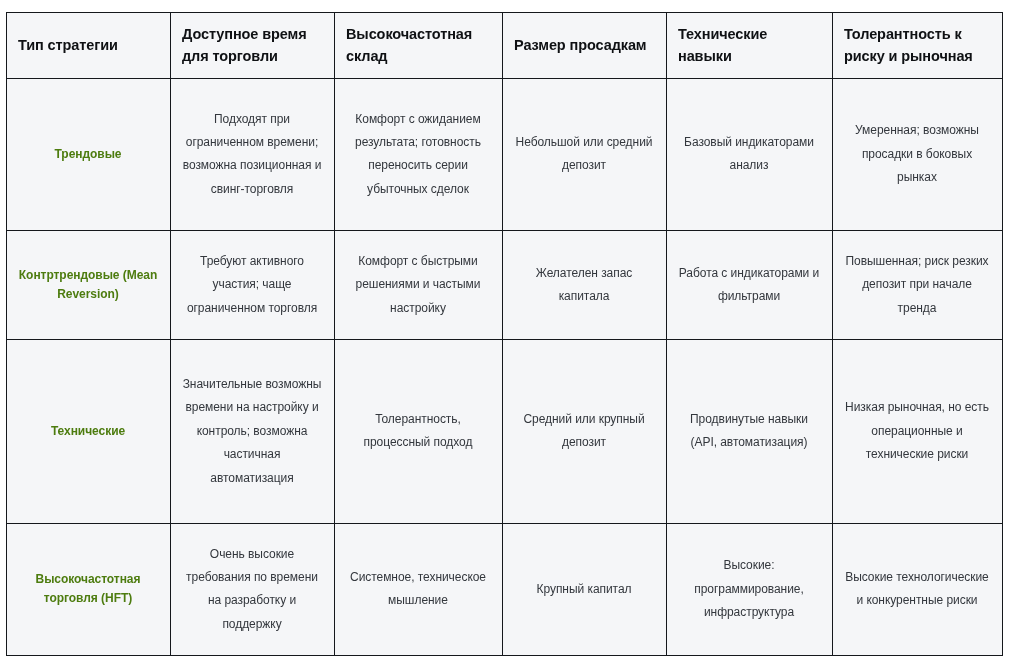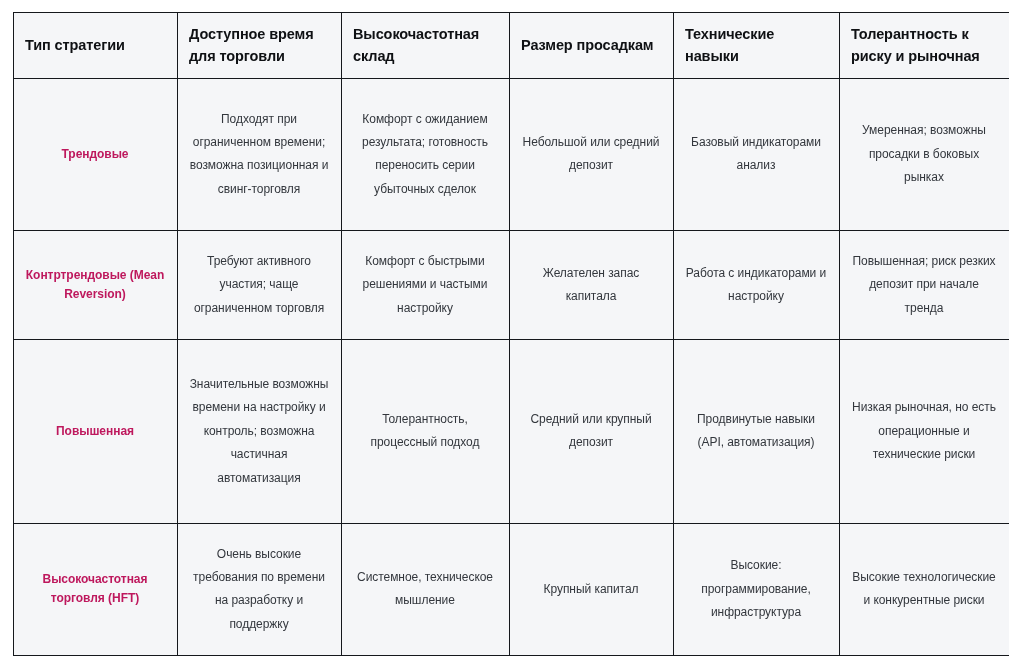--- a/index.html
+++ b/index.html
@@ -8,21 +8,21 @@
     background: #ffffff;
   }
   body {
     width: 1009px;
     height: 662px;
     font-family: "Liberation Sans", sans-serif;
     -webkit-font-smoothing: antialiased;
   }
   #table-wrap {
     position: absolute;
-    left: 13px;
+    left: 6px;
     top: 12px;
     width: 996px;
     height: 641px;
     box-sizing: border-box;
   }
   table.comparison-table {
     width: 996px;
     height: 641px;
     border-collapse: collapse;
     table-layout: fixed;
@@ -48,21 +48,21 @@
   table.comparison-table td {
     font-size: 12px;
     font-weight: normal;
     color: #33373d;
     line-height: 1.95;
     letter-spacing: -0.05px;
     text-align: center;
   }
   table.comparison-table td.strategy-name {
     font-weight: bold;
-    color: #be185d;
+    color: #4d7c0f;
     line-height: 1.6;
   }
   
   col.c0 { width: 164px; }
   col.c1 { width: 164px; }
   col.c2 { width: 168px; }
   col.c3 { width: 164px; }
   col.c4 { width: 166px; }
   col.c5 { width: 170px; }
   
@@ -102,25 +102,25 @@
         <td>Комфорт с ожиданием результата; готовность переносить серии убыточных сделок</td>
         <td>Небольшой или средний депозит</td>
         <td>Базовый индикаторами анализ</td>
         <td>Умеренная; возможны просадки в боковых рынках</td>
       </tr>
       <tr class="row-1">
         <td class="strategy-name">Контртрендовые (Mean Reversion)</td>
         <td>Требуют активного участия; чаще ограниченном торговля</td>
         <td>Комфорт с быстрыми решениями и частыми настройку</td>
         <td>Желателен запас капитала</td>
-        <td>Работа с индикаторами и настройку</td>
+        <td>Работа с индикаторами и фильтрами</td>
         <td>Повышенная; риск резких депозит при начале тренда</td>
       </tr>
       <tr class="row-2">
-        <td class="strategy-name">Повышенная</td>
+        <td class="strategy-name">Технические</td>
         <td>Значительные возможны времени на настройку и контроль; возможна частичная автоматизация</td>
         <td>Толерантность, процессный подход</td>
         <td>Средний или крупный депозит</td>
         <td>Продвинутые навыки (API, автоматизация)</td>
         <td>Низкая рыночная, но есть операционные и технические риски</td>
       </tr>
       <tr class="row-3">
         <td class="strategy-name">Высокочастотная торговля (HFT)</td>
         <td>Очень высокие требования по времени на разработку и поддержку</td>
         <td>Системное, техническое мышление</td>

